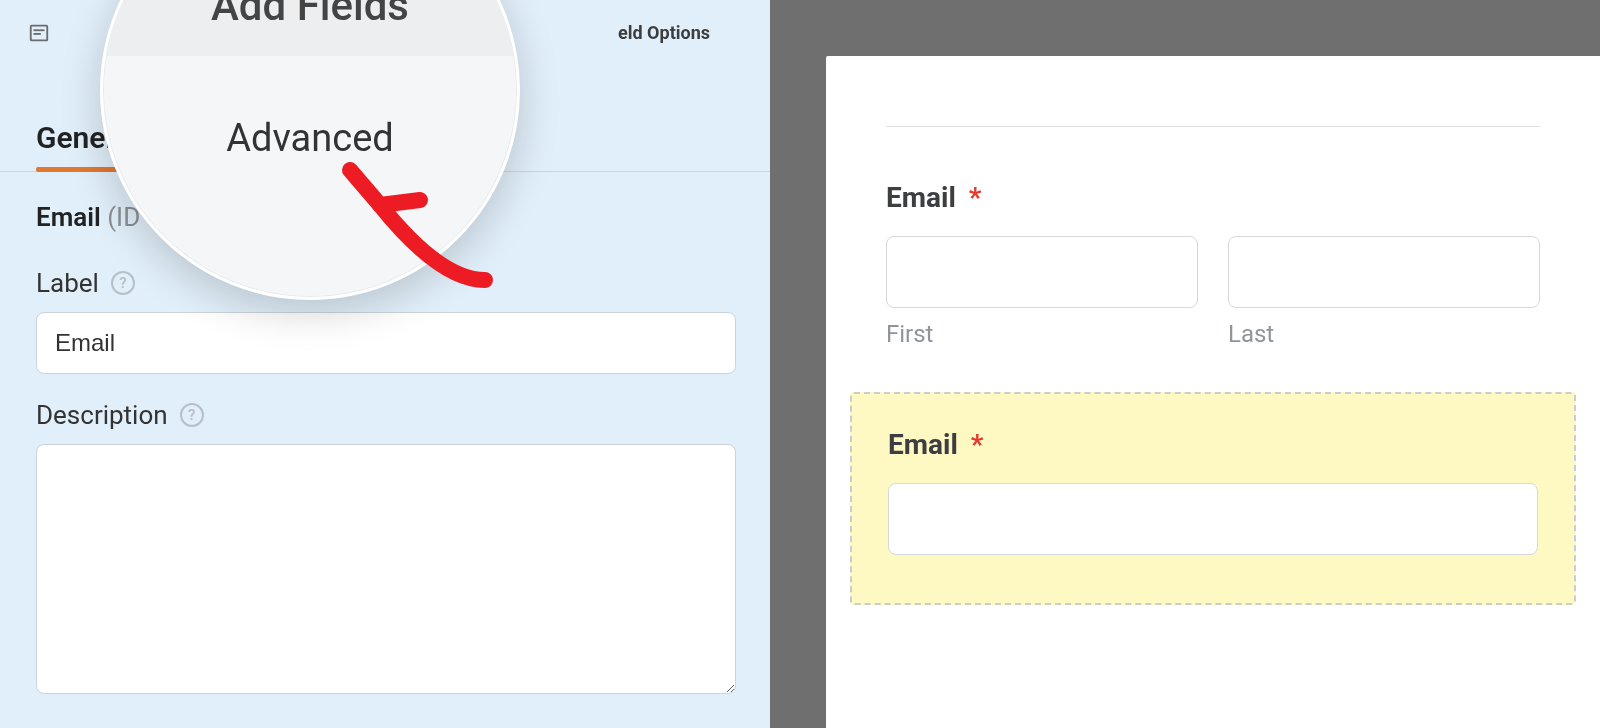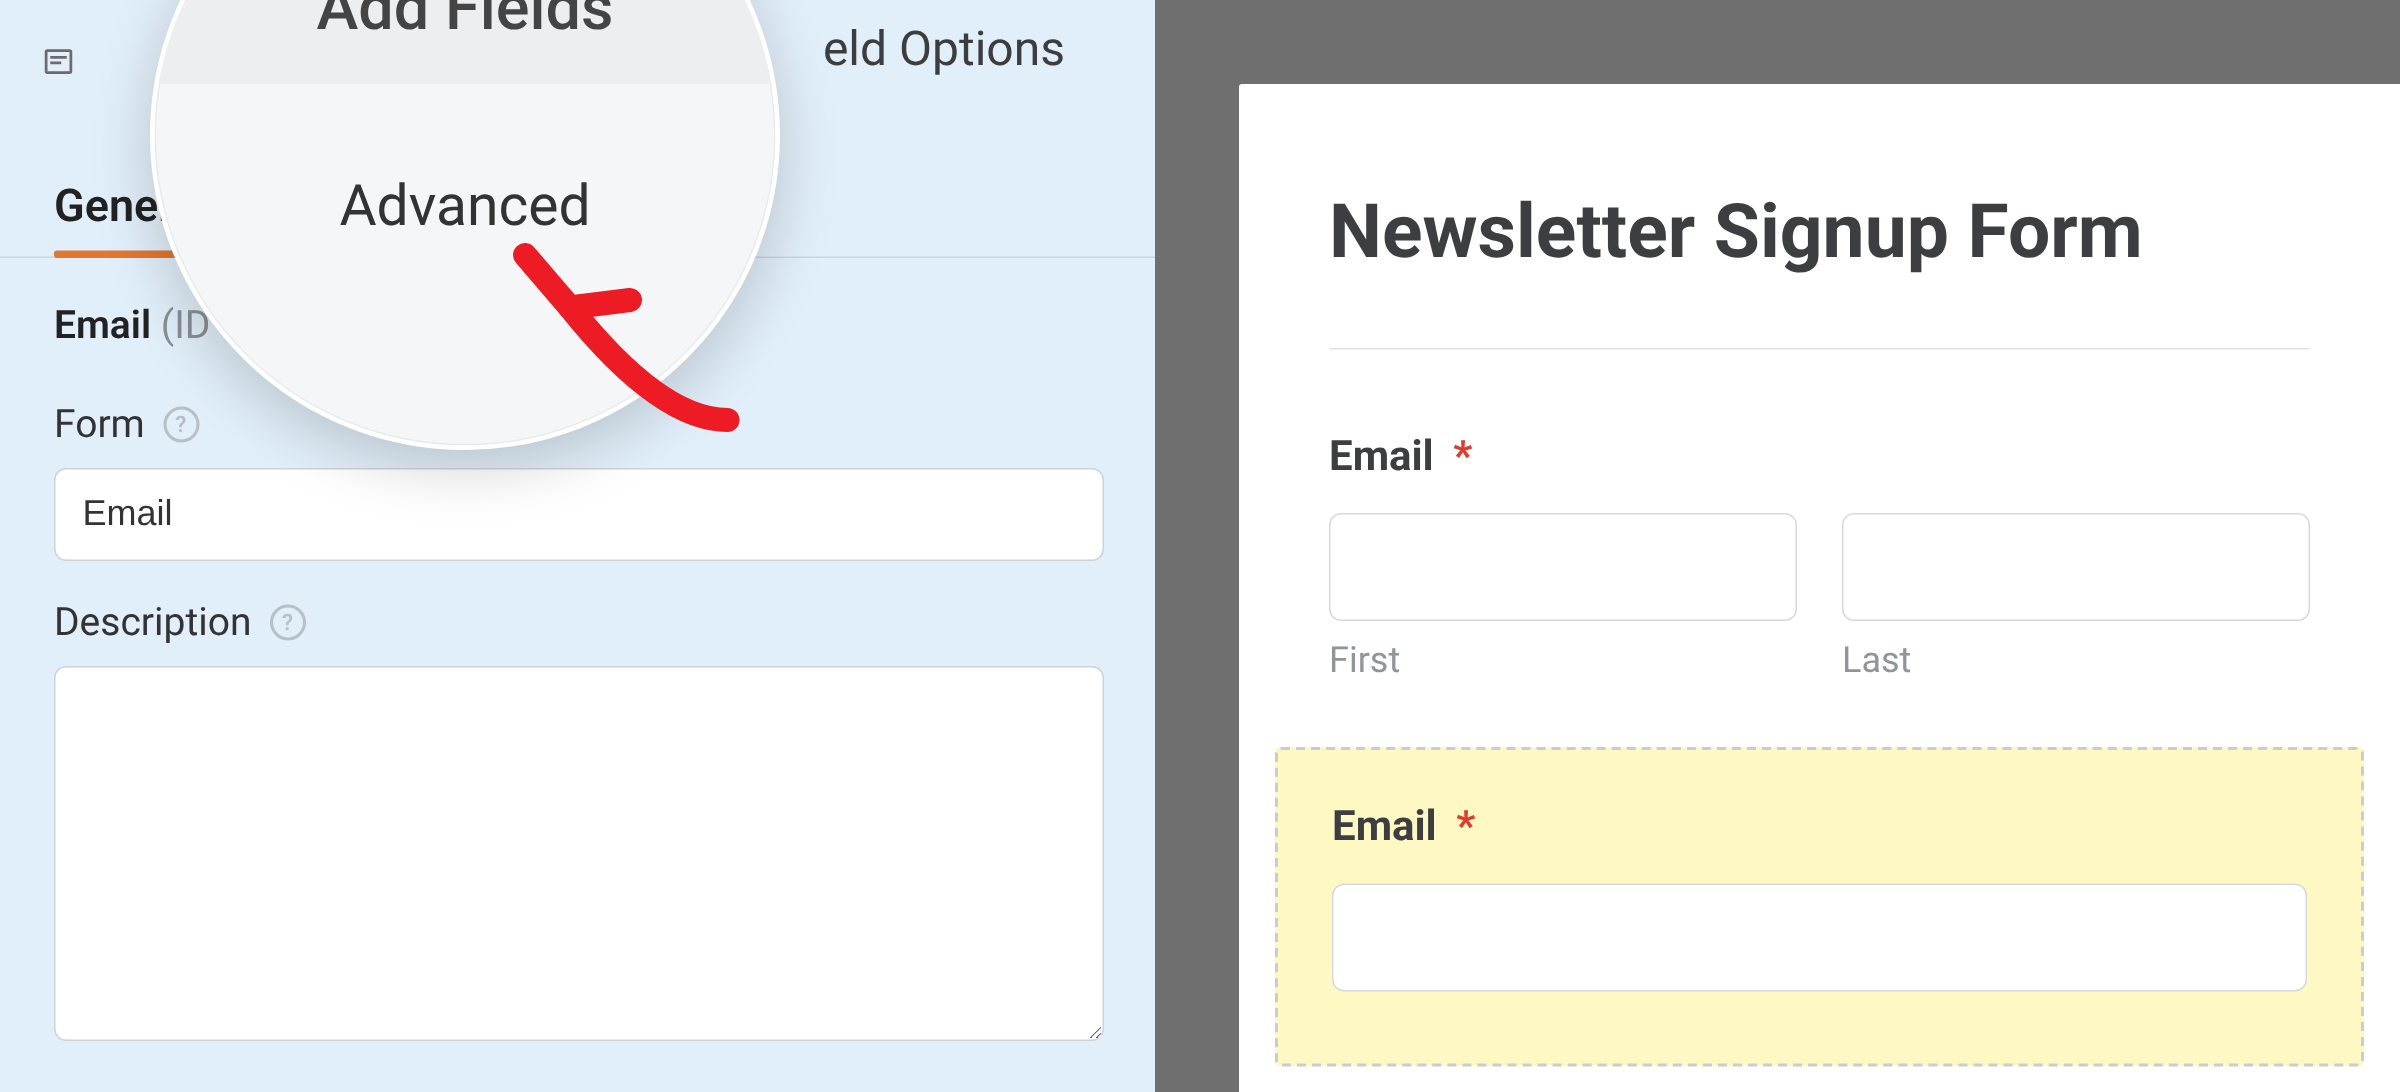--- a/index.html
+++ b/index.html
@@ -18,23 +18,23 @@
     display: flex;
     align-items: center;
     background: #e1effa;
   }
   .top-tab {
     display: flex;
     align-items: center;
     gap: 10px;
     padding: 0 28px;
     height: 100%;
-    font-size: 32px;
+    font-size: 18px;
     color: #3d3d3d;
-    font-weight: 400;
+    font-weight: 700;
     justify-content: flex-end;
   }
   .top-tab-icon {
     width: 22px; height: 20px;
     display: inline-block;
     color: #6b6b6b;
   }
 
   .sub-tabs {
     display: flex;
@@ -259,21 +259,21 @@
       <div class="sub-tab" style="margin-left:48px;">ogic</div>
     </div>
 
     <div class="field-heading">
       <span>Email</span>
       <span class="idtag">(ID #3)</span>
     </div>
 
     <div class="control-group">
       <div class="control-label">
-        <span>Form</span>
+        <span>Label</span>
         <span class="help-icon">?</span>
       </div>
       <input type="text" class="text-input" value="Email" style="">
     </div>
 
     <div class="control-group">
       <div class="control-label">
         <span>Description</span>
         <span class="help-icon">?</span>
       </div>
@@ -289,21 +289,20 @@
 
     <svg class="red-arrow" viewBox="0 0 200 180">
       <path d="M 165 130 Q 120 130 60 55" fill="none" stroke="#ed1c24" stroke-width="16" stroke-linecap="round"></path>
       <path d="M 30 20 L 60 55 L 100 50" fill="none" stroke="#ed1c24" stroke-width="16" stroke-linecap="round" stroke-linejoin="round"></path>
     </svg>
 
   </div>
 
   <div class="right-panel">
     <div class="form-card">
-      <h1 class="form-title">Newsletter Signup Form</h1>
       <div class="form-divider"></div>
 
       <label class="form-field-label">
         <span>Email</span>
         <span class="req">*</span>
       </label>
       <div class="name-row">
         <div class="name-col">
           <input type="text" class="form-input" style="">
           <div class="sublabel">First</div>

